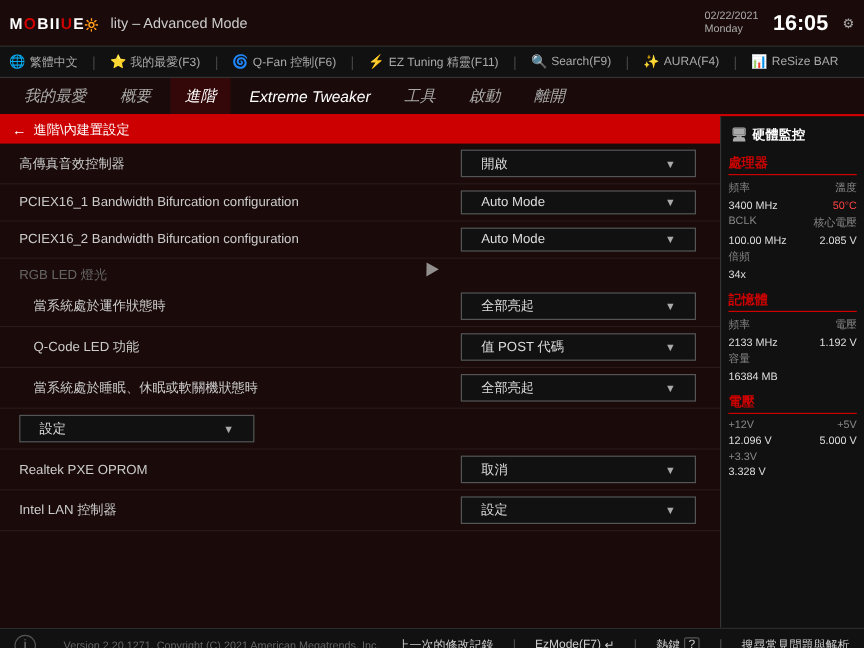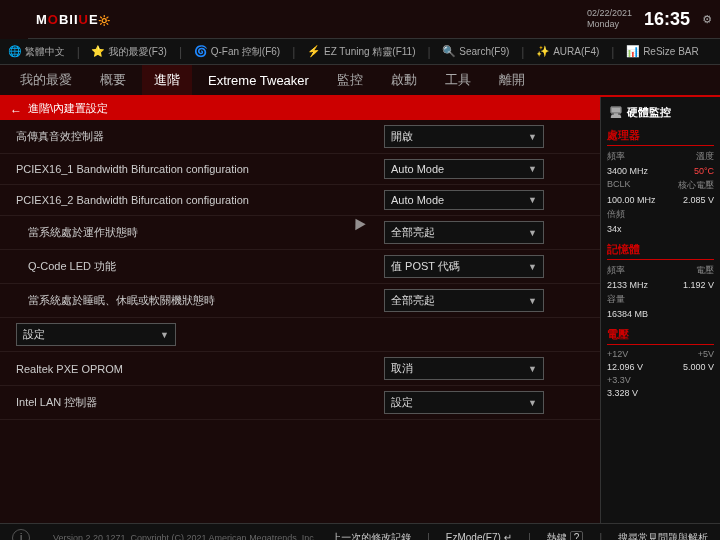--- a/index.html
+++ b/index.html
@@ -15,21 +15,20 @@
 
     
     .header {
       background: #1a0a0a;
       padding: 19px 8px;
       display: flex;
       align-items: center;
       gap: 8px;
       border-bottom: 1px solid #333;
       height: 28px;
-      margin-left: 28px;
     }
     .logo {
       color: #fff;
       font-weight: bold;
       font-size: 13px;
       letter-spacing: 1px;
     }
     .logo span { color: #cc0000; }
     .title-text {
       color: #ccc;
@@ -78,20 +77,21 @@
     }
     .nav-item {
       color: #aaa;
       font-size: 13px;
       padding: 0 12px;
       display: flex;
       align-items: center;
       cursor: pointer;
       border-bottom: 2px solid transparent;
       margin-bottom: -2px;
+      font-style: italic;
     }
     .nav-item.active {
       color: #fff;
       border-bottom: 2px solid #cc0000;
       background: rgba(200,0,0,0.15);
     }
     .nav-item.extreme { color: #fff; }
 
     
     .main-layout {
@@ -134,23 +134,23 @@
     .setting-value {
       display: flex;
       align-items: center;
       gap: 4px;
       min-width: 200px;
     }
     .dropdown {
       background: #111;
       border: 1px solid #555;
       color: #ddd;
-      padding: 3px 6px;
+      padding: 3px 16px;
       font-size: 11px;
-      width: 160px;
+      width: 196px;
       display: flex;
       justify-content: space-between;
       align-items: center;
       cursor: pointer;
     }
     .dropdown-arrow { color: #aaa; font-size: 9px; }
 
     
     .sidebar {
       width: 120px;
@@ -251,28 +251,29 @@
       pointer-events: none;
     }
   </style>
 </head>
 <body>
 
 <div class="header">
   <span class="logo">
     M<span>O</span>BII<span>U</span>E<span style="font-size:10px">🔆</span>
   </span>
+  <span class="title-text">lity – Advanced Mode</span>
   <span style="flex:1"></span>
   <div style="display:flex;flex-direction:column;align-items:flex-end;margin-right:4px">
     <span class="date-small">
       <span>02/22/2021</span><br>
       <span>Monday</span>
     </span>
   </div>
-  <span class="datetime">16:35</span>
+  <span class="datetime">16:05</span>
   <span style="color:#aaa;cursor:pointer;font-size:11px">⚙</span>
 </div>
 
 <div class="toolbar">
   <span class="toolbar-item">
     <span class="toolbar-icon">🌐</span>
     <span>繁體中文</span>
   </span>
   <span class="toolbar-separator">|</span>
   <span class="toolbar-item">
@@ -304,23 +305,22 @@
     <span class="toolbar-icon">📊</span>
     <span>ReSize BAR</span>
   </span>
 </div>
 
 <div class="navbar">
   <div class="nav-item">我的最愛</div>
   <div class="nav-item">概要</div>
   <div class="nav-item active">進階</div>
   <div class="nav-item extreme">Extreme Tweaker</div>
-  <div class="nav-item">監控</div>
+  <div class="nav-item">工具</div>
   <div class="nav-item">啟動</div>
-  <div class="nav-item">工具</div>
   <div class="nav-item">離開</div>
 </div>
 
 <div class="main-layout">
 
   <div class="content">
 
     <div class="breadcrumb">
       <span class="breadcrumb-arrow">←</span>
       <span>進階\內建置設定</span>
@@ -351,20 +351,23 @@
       <div class="setting-row">
         <span class="setting-label">PCIEX16_2 Bandwidth Bifurcation configuration</span>
         <div class="setting-value">
           <div class="dropdown">
             <span>Auto Mode</span>
             <span class="dropdown-arrow">▼</span>
           </div>
         </div>
       </div>
 
+      <div style="padding: 6px 16px 2px;">
+        <span class="setting-label gray">RGB LED 燈光</span>
+      </div>
 
       <div class="setting-row" style="padding-left:28px;">
         <span class="setting-label">當系統處於運作狀態時</span>
         <div class="setting-value">
           <div class="dropdown">
             <span>全部亮起</span>
             <span class="dropdown-arrow">▼</span>
           </div>
         </div>
       </div>

